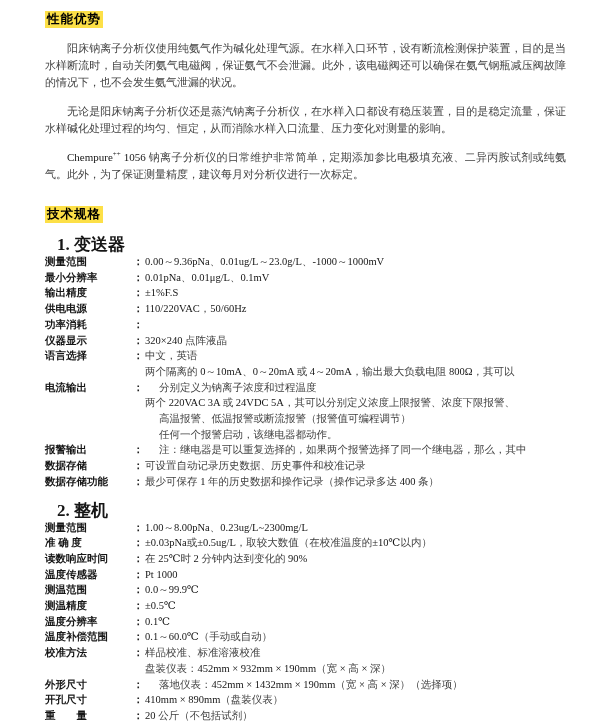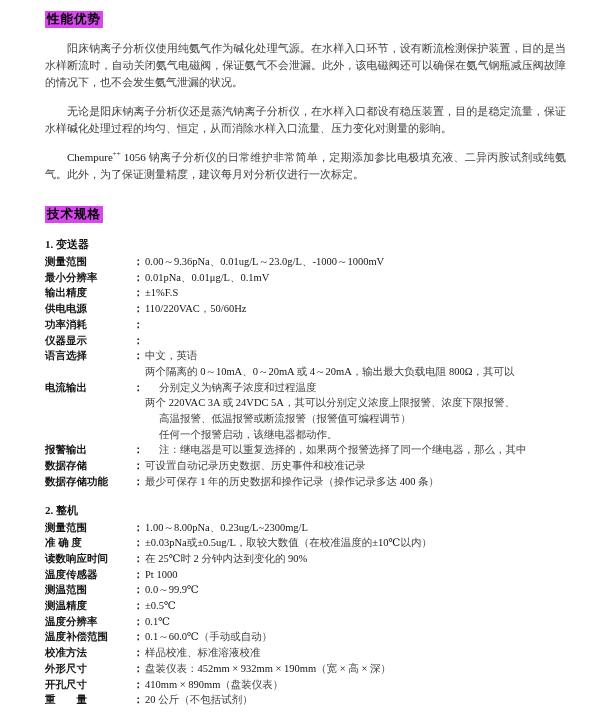--- a/index.html
+++ b/index.html
@@ -2,34 +2,34 @@
 <html><head>
 <meta charset="utf-8">
 <style>
   html,body{margin:0;padding:0}
   body{
     width:600px;height:722px;overflow:hidden;background:#ffffff;
     font-family:"Liberation Serif","DejaVu Serif",serif;
   }
   .page{padding:9px 34px 0 45px;}
   .sec-title{
-    display:inline-block;background:#d946ef;color:#000;
+    display:inline-block;background:#fde047;color:#000;
     font-size:12.5px;font-weight:700;line-height:15px;
     padding:1px 2px;margin:0;letter-spacing:1px;
   }
   .para{
     font-size:11px;line-height:17px;margin:12px 0 0;
     text-indent:2em;text-align:justify;color:#424242;
   }
   b{color:#161616;font-weight:400}
   sup{font-size:7px;line-height:0}
   .specs-section{margin-top:21px}
   .group-heading{
-    font-size:11px;font-weight:700;color:#161616;
-    margin:14px 0 2px;line-height:15px;
+    font-size:17px;font-weight:700;color:#161616;
+    margin:14px 12px 2px;line-height:15px;
   }
   .group + .group .group-heading{margin-top:13px}
   .spec-row{display:flex;align-items:flex-end;font-size:10.5px;line-height:15.7px}
   .spec-label{flex:0 0 88px;font-weight:700;color:#161616;white-space:pre}
   .spec-colon{flex:0 0 12px;font-weight:700;color:#222}
   .spec-value{flex:1;color:#424242}
   .spec-value .line.cont{margin-left:14px}
 </style>
 </head>
 <body>
@@ -79,20 +79,23 @@
                 <div class="line"><b>110/220VAC</b>，<b>50/60Hz</b></div>
               </div>
   </div>
             <div class="spec-row">
     <span class="spec-label">功率消耗</span>
     <span class="spec-colon">：</span>
   </div>
             <div class="spec-row">
     <span class="spec-label">仪器显示</span>
     <span class="spec-colon">：</span>
+    <div class="spec-value">
+                <div class="line"><b>320×240</b> 点阵液晶</div>
+              </div>
   </div>
             <div class="spec-row">
     <span class="spec-label">语言选择</span>
     <span class="spec-colon">：</span>
     <div class="spec-value">
                 <div class="line">中文，英语</div>
               </div>
   </div>
             <div class="spec-row">
     <span class="spec-label">电流输出</span>
@@ -192,20 +195,21 @@
     <span class="spec-colon">：</span>
     <div class="spec-value">
                 <div class="line">样品校准、标准溶液校准</div>
               </div>
   </div>
             <div class="spec-row">
     <span class="spec-label">外形尺寸</span>
     <span class="spec-colon">：</span>
     <div class="spec-value">
                 <div class="line">盘装仪表：<b>452mm × 932mm × 190mm</b>（宽 <b>×</b> 高 <b>×</b> 深）</div>
+                <div class="line cont">落地仪表：<b>452mm × 1432mm × 190mm</b>（宽 <b>×</b> 高 <b>×</b> 深）（选择项）</div>
               </div>
   </div>
             <div class="spec-row">
     <span class="spec-label">开孔尺寸</span>
     <span class="spec-colon">：</span>
     <div class="spec-value">
                 <div class="line"><b>410mm × 890mm</b>（盘装仪表）</div>
               </div>
   </div>
             <div class="spec-row">

